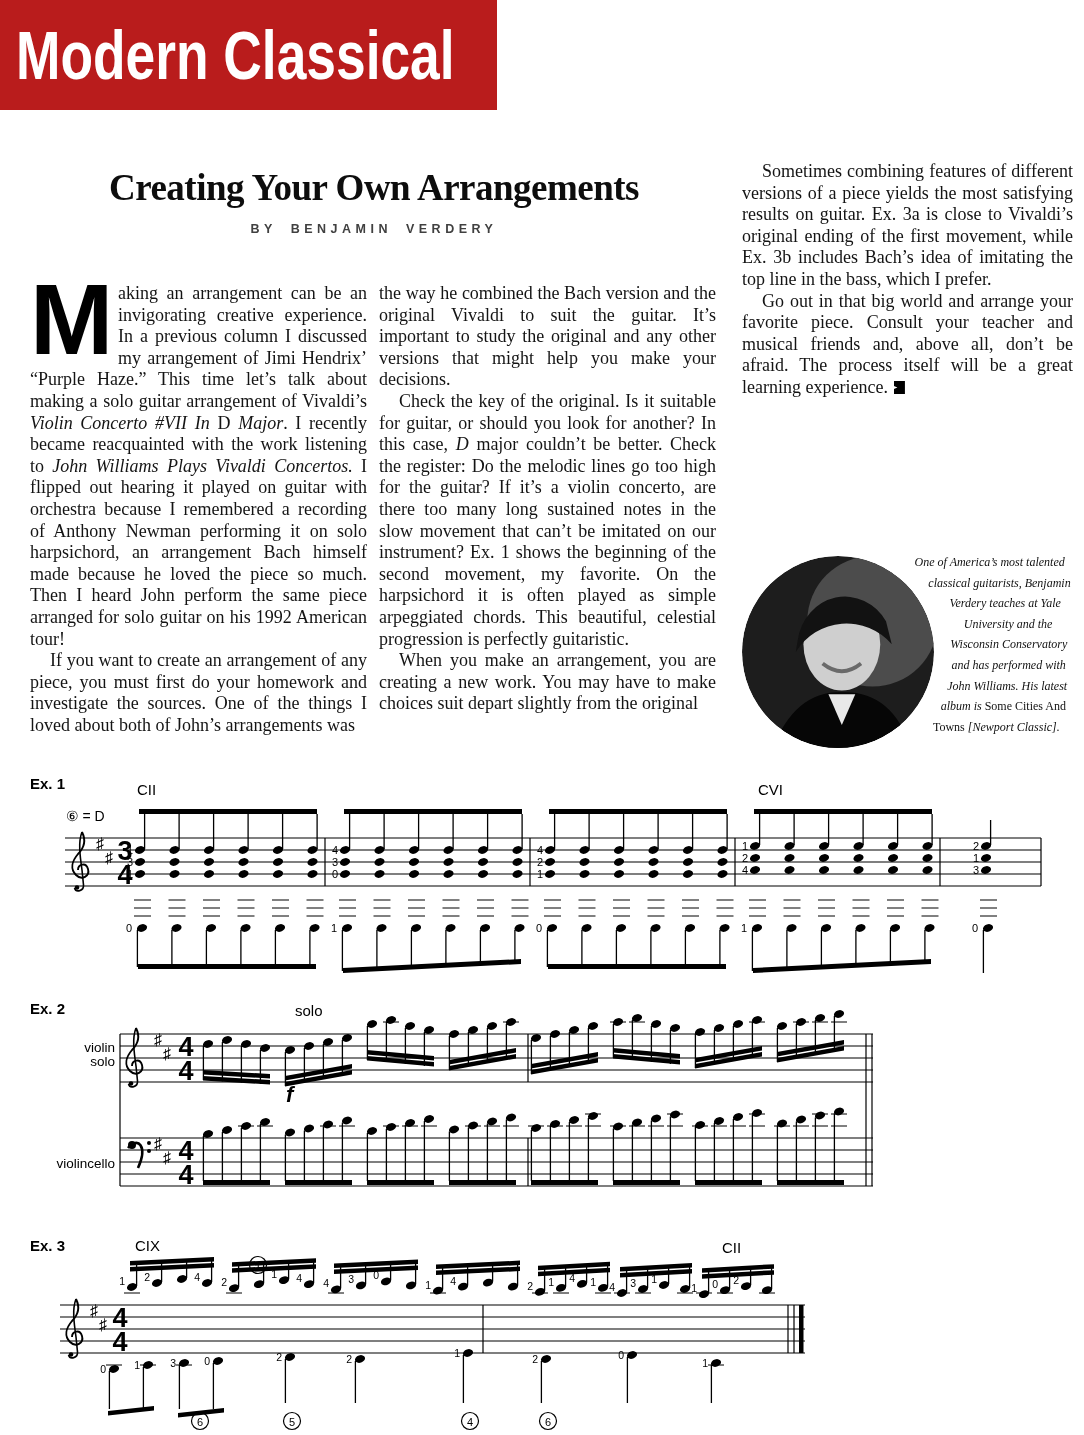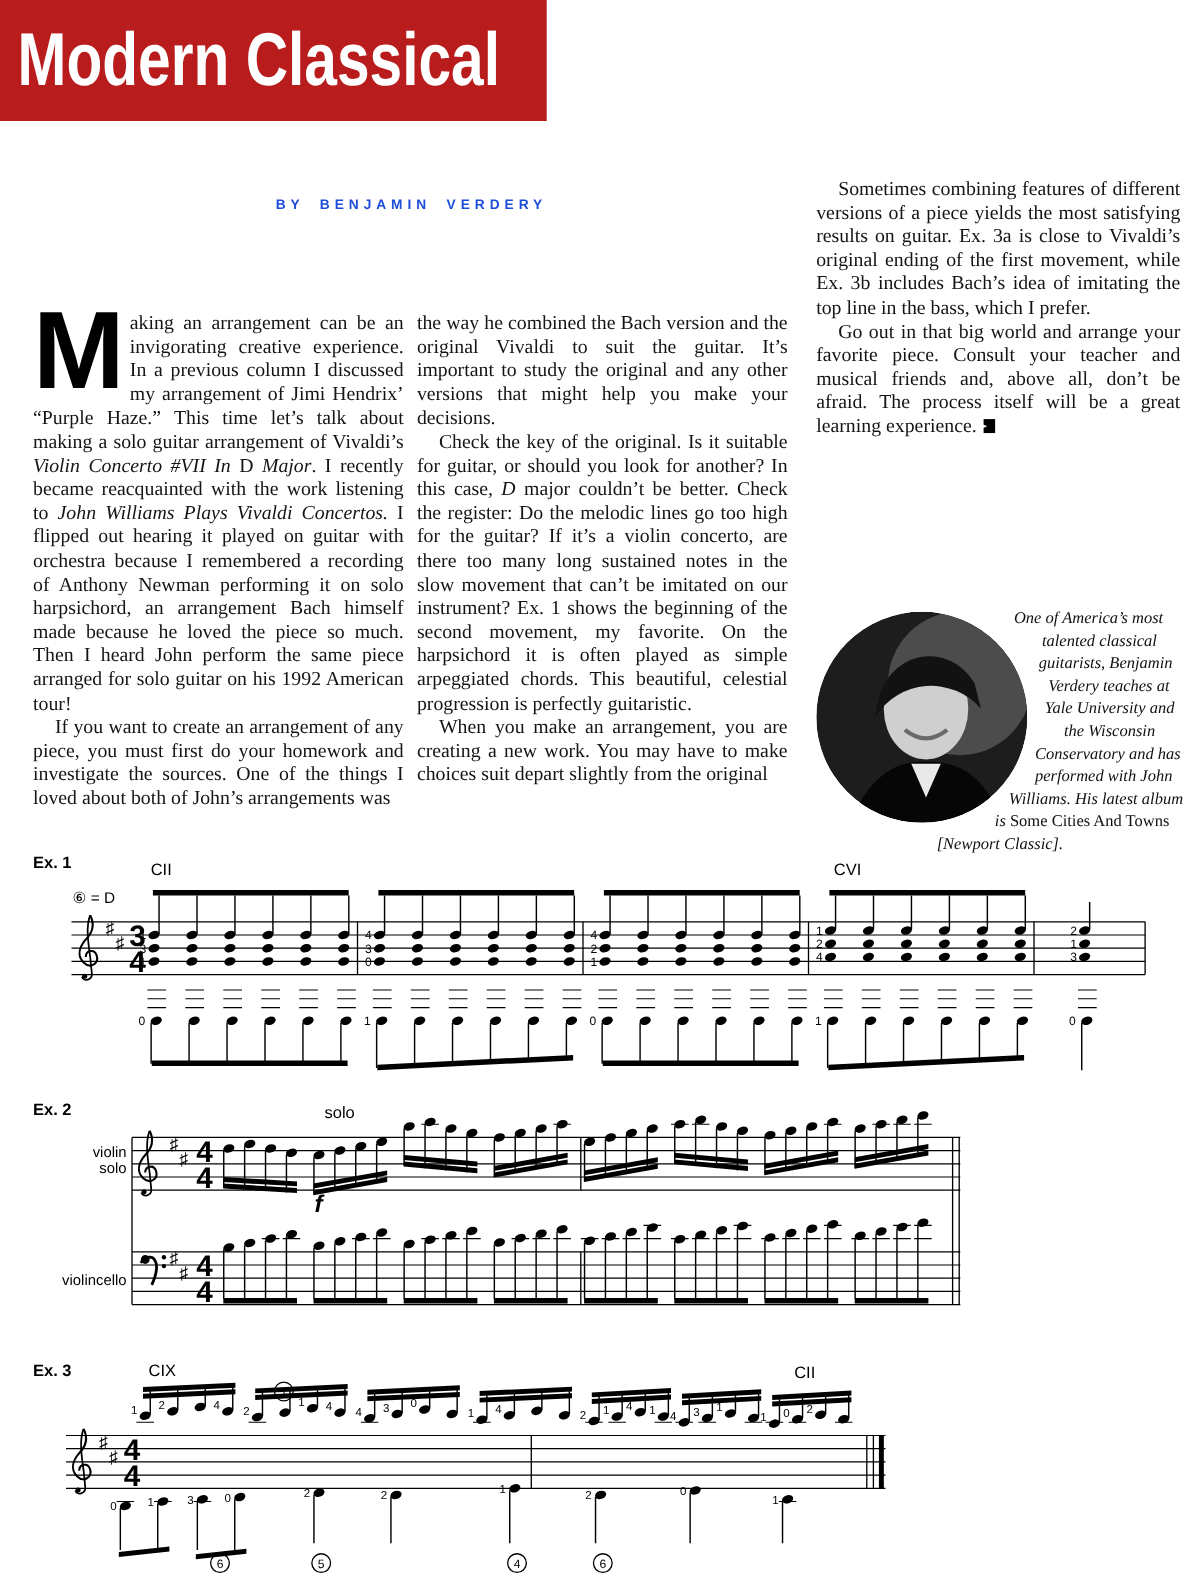--- a/index.html
+++ b/index.html
@@ -5,53 +5,54 @@
   html,body{margin:0;padding:0;background:#fff;}
   .page{position:relative;width:1084px;height:1435px;background:#fff;overflow:hidden;
         font-family:"Liberation Serif",serif;color:#141414;}
   .banner{position:absolute;left:0;top:0;width:497px;height:110px;background:#b91c1c;}
   .banner-text{position:absolute;left:16px;top:16px;color:#fff;white-space:nowrap;
         font-family:"Liberation Sans",sans-serif;font-weight:bold;font-size:62px;
         transform:scaleX(.86) scaleY(1.1);transform-origin:left top;letter-spacing:0;}
   .title-wrap{position:absolute;left:30px;top:166px;width:688px;text-align:center;}
   .title-wrap h1{margin:0;font-size:37px;font-weight:bold;letter-spacing:-.5px;color:#0d0d0d;}
   .byline{margin-top:13px;font-family:"Liberation Sans",sans-serif;font-size:12.5px;
-        font-weight:bold;letter-spacing:4.5px;word-spacing:6px;color:#1d4ed8;}
+        font-weight:bold;letter-spacing:4.5px;word-spacing:6px;color:#404040;}
   .col{position:absolute;font-size:18px;line-height:21.6px;text-align:justify;}
   .col p{margin:0;}
   .col .ind{text-indent:20px;}
   .col1{left:30px;top:283px;width:337px;}
   .col2{left:379px;top:283px;width:337px;}
   .col3{left:742px;top:161px;width:331px;}
   .dropcap{float:left;font-family:"Liberation Sans",sans-serif;font-weight:bold;
         font-size:100px;line-height:64px;height:64px;width:80px;margin:4px 8px 0 0;
         letter-spacing:-4px;color:#000;}
   .endmark{display:inline-block;width:11px;height:13px;background:#000;margin-left:6px;
         vertical-align:-1px;clip-path:polygon(0 0,100% 0,100% 100%,0 100%,0 62%,32% 50%,0 38%);}
-  .bio{position:absolute;left:742px;top:552px;width:334px;font-size:15px;line-height:20.6px;
+  .bio{position:absolute;left:742px;top:552px;width:334px;font-size:12px;line-height:20.6px;
         font-style:italic;text-align:center;color:#101010;}
   .photo{float:left;width:192px;height:192px;border-radius:50%;overflow:hidden;
         shape-outside:circle(50%);margin:4px 8px 2px 0;}
   .rm{font-style:normal;}
   .music{position:absolute;}
   #ex1svg{left:28px;top:773px;}
   #ex2svg{left:28px;top:998px;}
   #ex3svg{left:28px;top:1235px;}
   svg text{font-family:"Liberation Sans",sans-serif;fill:#000;}
 </style>
 </head>
 <body>
 
 <div class="page">
 
   <div class="banner">
     <div class="banner-text">Modern Classical</div>
   </div>
 
   <div class="title-wrap">
+    <h1>Creating Your Own Arrangements</h1>
     <div class="byline">BY BENJAMIN VERDERY</div>
   </div>
 
   <div class="col col1">
     <p><span class="dropcap">M</span><span>aking an arrangement can be an invigorating creative experience. In a previous column I discussed my arrangement of Jimi Hendrix’ “Purple Haze.” This time let’s talk about making a solo guitar arrangement of Vivaldi’s <i>Violin Concerto #VII In</i> D <i>Major</i>. I recently became reacquainted with the work listening to <i>John Williams Plays Vivaldi Concertos.</i> I flipped out hearing it played on guitar with orchestra because I remembered a recording of Anthony Newman performing it on solo harpsichord, an arrangement Bach himself made because he loved the piece so much. Then I heard John perform the same piece arranged for solo guitar on his 1992 American tour!</span></p>
     <p class="ind">If you want to create an arrangement of any piece, you must first do your homework and investigate the sources. One of the things I loved about both of John’s arrangements was</p>
   </div>
 
   <div class="col col2">
     <p>the way he combined the Bach version and the original Vivaldi to suit the guitar. It’s important to study the original and any other versions that might help you make your decisions.</p>

